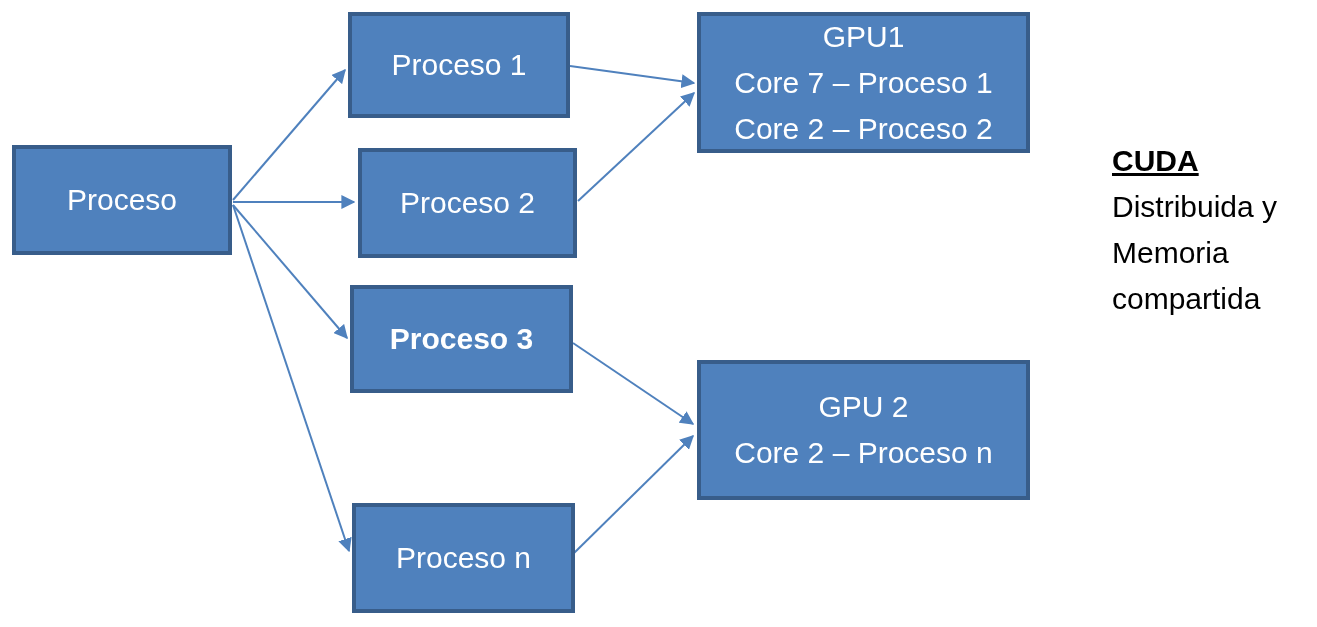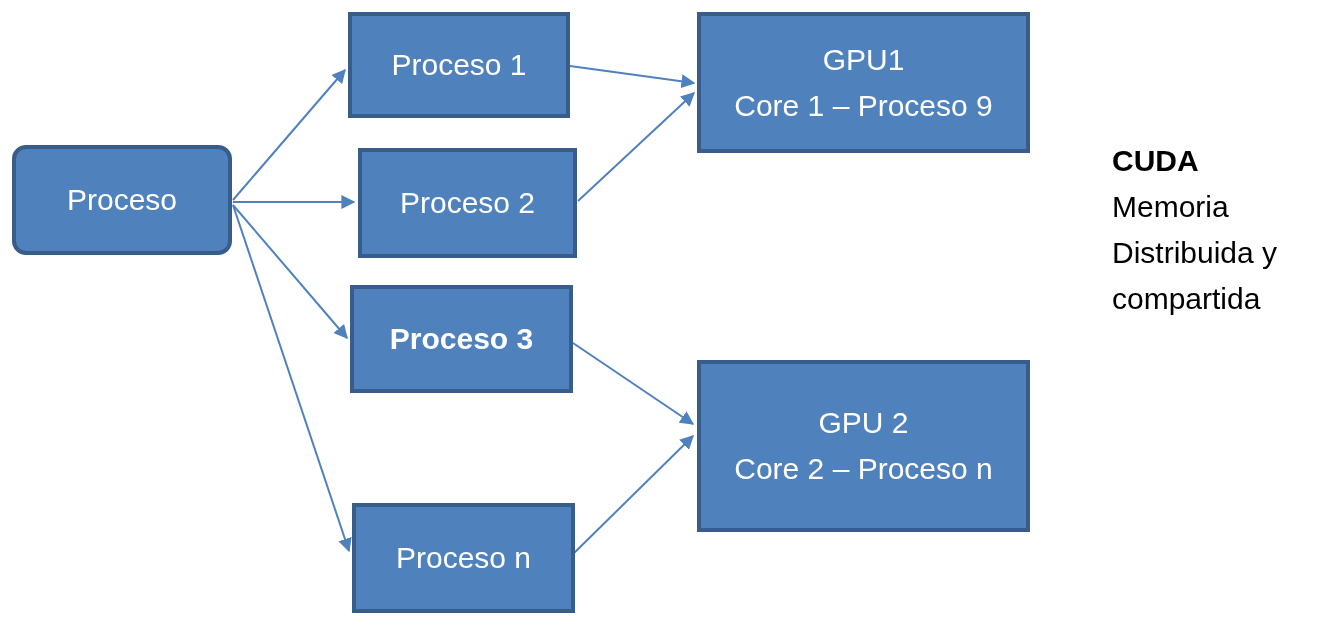--- a/index.html
+++ b/index.html
@@ -41,37 +41,37 @@
     justify-content: center;
     font-size: 30px;
     text-align: center;
   }
   .node.gpu {
     flex-direction: column;
     justify-content: center;
     line-height: 46px;
     padding: 0 4px;
   }
-  .node-root     { left: 12px;  top: 145px; width: 220px; height: 110px; border-radius: 14px; }
+  .node-root     { left: 12px;  top: 145px; width: 220px; height: 110px; }
   .node-p1       { left: 348px; top: 12px;  width: 222px; height: 106px; }
   .node-p2       { left: 358px; top: 148px; width: 219px; height: 110px; text-align: right; }
   .node-p3       { left: 350px; top: 285px; width: 223px; height: 108px; font-weight: bold; }
   .node-pn       { left: 352px; top: 503px; width: 223px; height: 110px; justify-content: center; }
   .node-gpu1     { left: 697px; top: 12px;  width: 333px; height: 141px; }
-  .node-gpu2     { left: 697px; top: 360px; width: 333px; height: 172px; }
+  .node-gpu2     { left: 697px; top: 360px; width: 333px; height: 140px; }
   .annotation {
     position: absolute;
     left: 1112px;
     top: 138px;
     color: var(--annotation-text);
     font-size: 30px;
     line-height: 46px;
     white-space: nowrap;
   }
-  .annotation-title { font-weight: bold; }
+  .annotation-title { font-weight: bold; text-decoration: underline; }
 </style>
 </head>
 <body>
 
 <div class="canvas">
 
   <svg class="arrows" viewBox="0 0 1317 627" xmlns="http://www.w3.org/2000/svg">
     <defs>
       <marker id="arrowhead" viewBox="0 0 10 10" refX="9" refY="5" markerWidth="7" markerHeight="7" orient="auto-start-reverse">
         <path d="M0,0 L10,5 L0,10 z" fill="#4f81bd"></path>
@@ -102,28 +102,29 @@
   <div class="node node-p3">
     <span>Proceso 3</span>
   </div>
 
   <div class="node node-pn">
     <span>Proceso n</span>
   </div>
 
   <div class="node gpu node-gpu1">
     <div>GPU1</div>
-    <div>Core 1 – Proceso 9</div>
+    <div>Core 7 – Proceso 1</div>
+    <div>Core 2 – Proceso 2</div>
   </div>
 
   <div class="node gpu node-gpu2">
     <div>GPU 2</div>
     <div>Core 2 – Proceso n</div>
   </div>
 
   <div class="annotation">
     <div class="annotation-title">CUDA</div>
+    <div>Distribuida y</div>
     <div>Memoria</div>
-    <div>Distribuida y</div>
     <div>compartida</div>
   </div>
 
 </div>
 
 </body></html>

